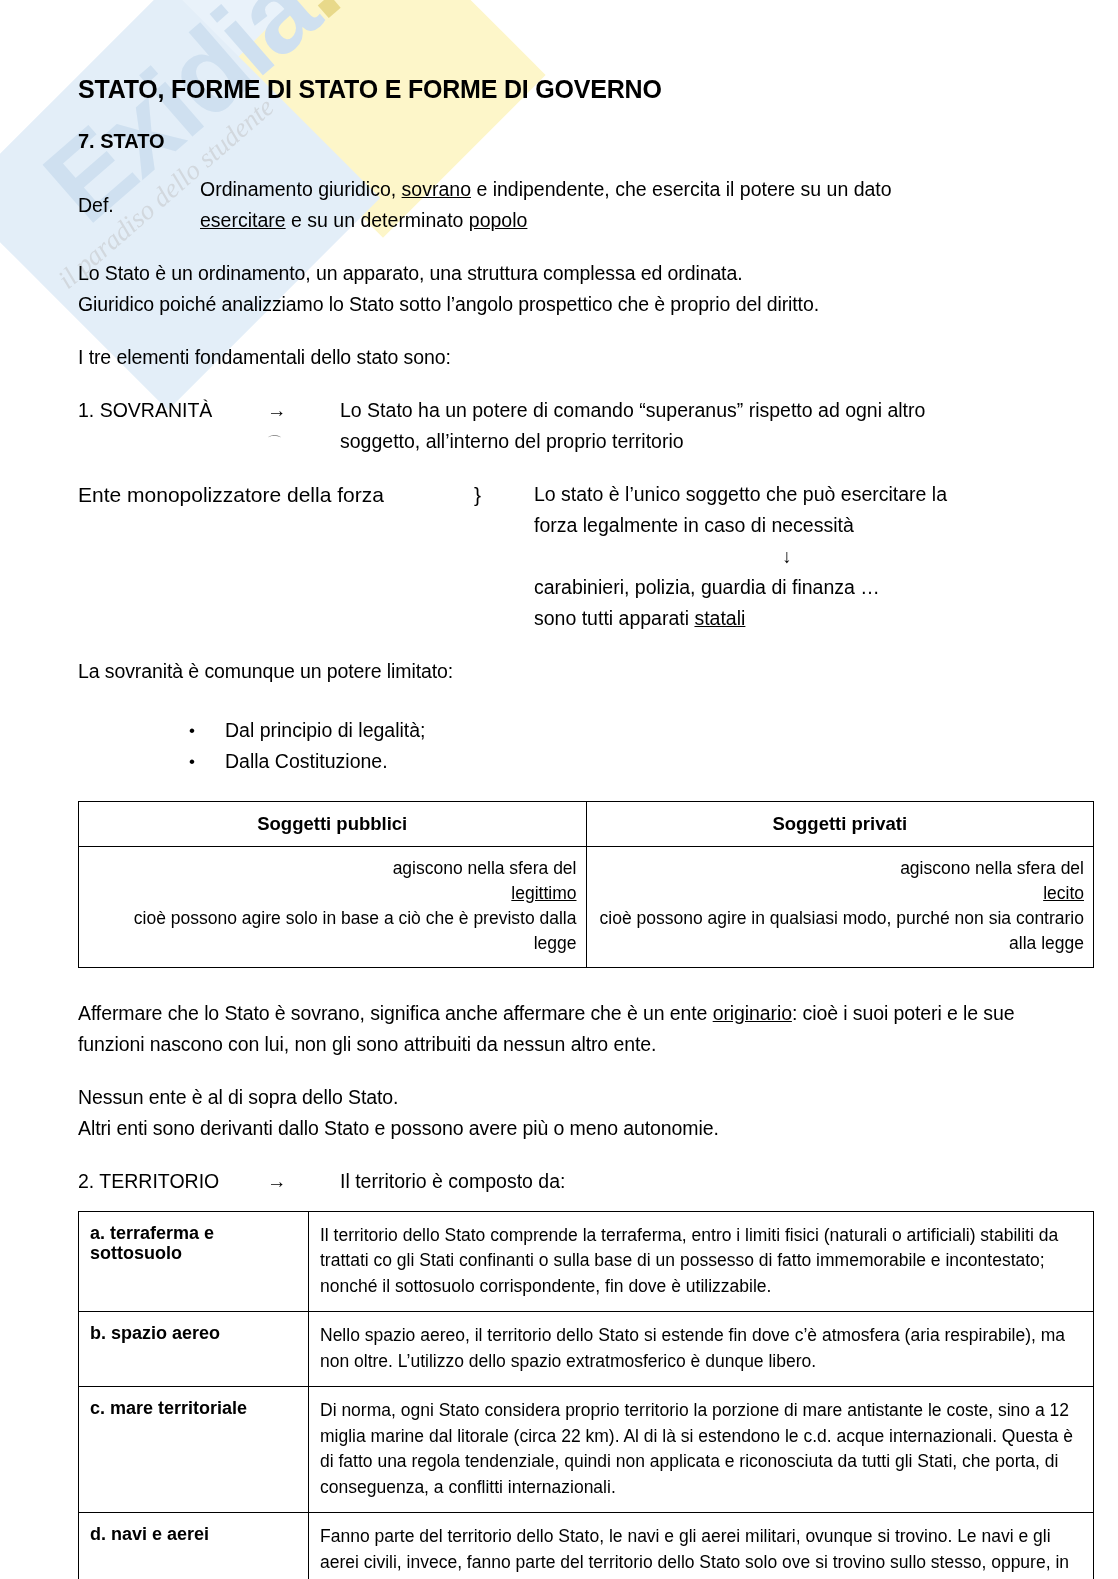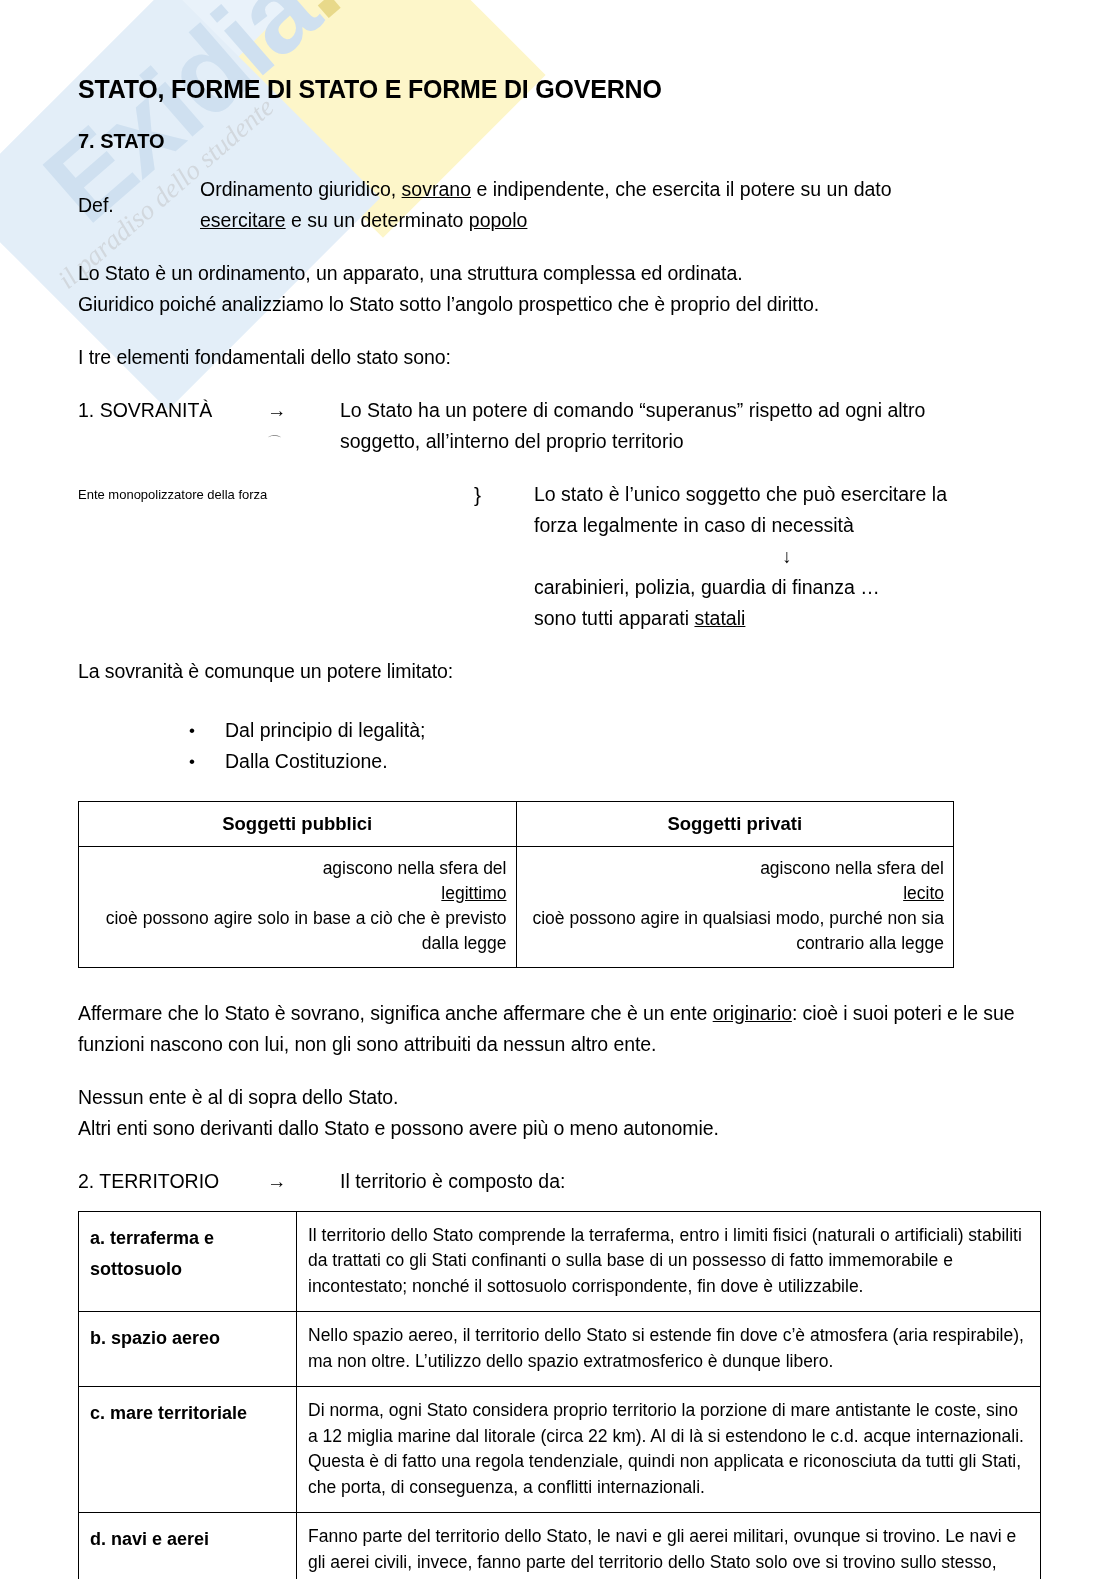--- a/index.html
+++ b/index.html
@@ -158,21 +158,21 @@
     line-height: 31px;
   }
 
   .ente-row {
     display: flex;
     align-items: flex-start;
   }
   .ente-label {
     width: 396px;
     flex: 0 0 396px;
-    font-size: 13px;
+    font-size: 21px;
     line-height: 31px;
   }
   .ente-brace {
     width: 60px;
     flex: 0 0 60px;
     font-size: 21px;
     line-height: 31px;
   }
   .ente-body {
     flex: 1 1 auto;
@@ -201,21 +201,21 @@
     content: "\2022";
     position: absolute;
     left: 0;
     top: 0;
     font-size: 17px;
   }
 
   
   table.doc-table {
     border-collapse: collapse;
-    width: 876px;
+    width: 1016px;
     table-layout: fixed;
   }
   table.doc-table td, table.doc-table th {
     border: 1.6px solid #000000;
     padding: 6px 9px;
     vertical-align: top;
     font-size: 17.5px;
     line-height: 25px;
     font-weight: normal;
   }
@@ -225,21 +225,21 @@
     font-size: 18.5px;
     padding: 9px 9px 10px 9px;
   }
   table.t1 td {
     text-align: right;
     padding: 9px 9px 11px 9px;
   }
   table.t2 td.keycell {
     font-weight: bold;
     font-size: 18px;
-    line-height: 31px;
+    line-height: 20px;
     padding: 11px 9px 11px 11px;
   }
   table.t2 td.bodycell {
     font-size: 17.5px;
     line-height: 25.5px;
     padding: 11px 10px 12px 11px;
   }
   .tbl-wrap-1 { margin-top: 24px; }
   .tbl-wrap-2 { margin-top: 14px; }
 

